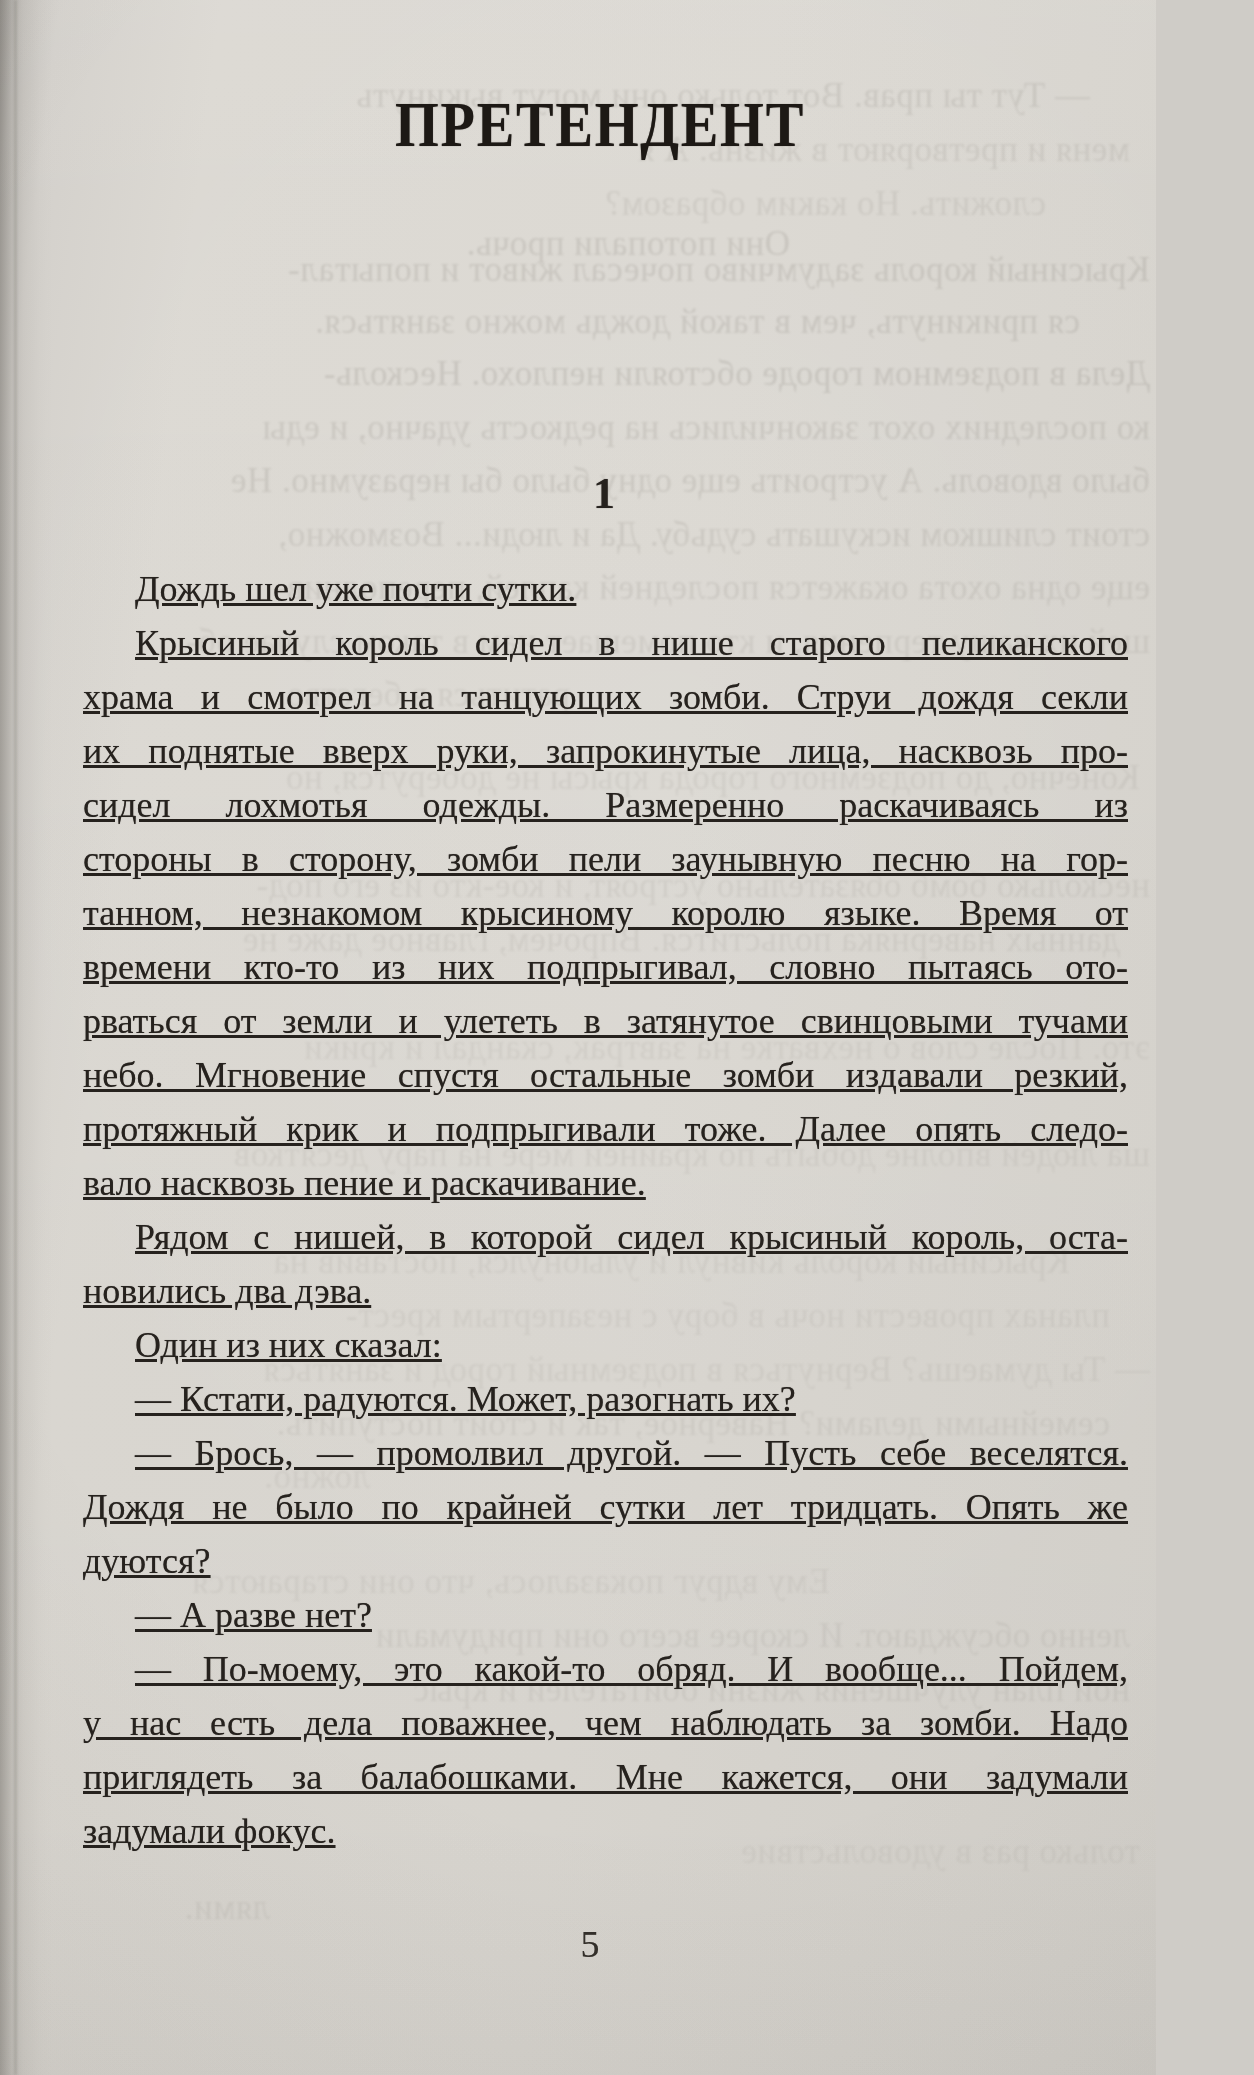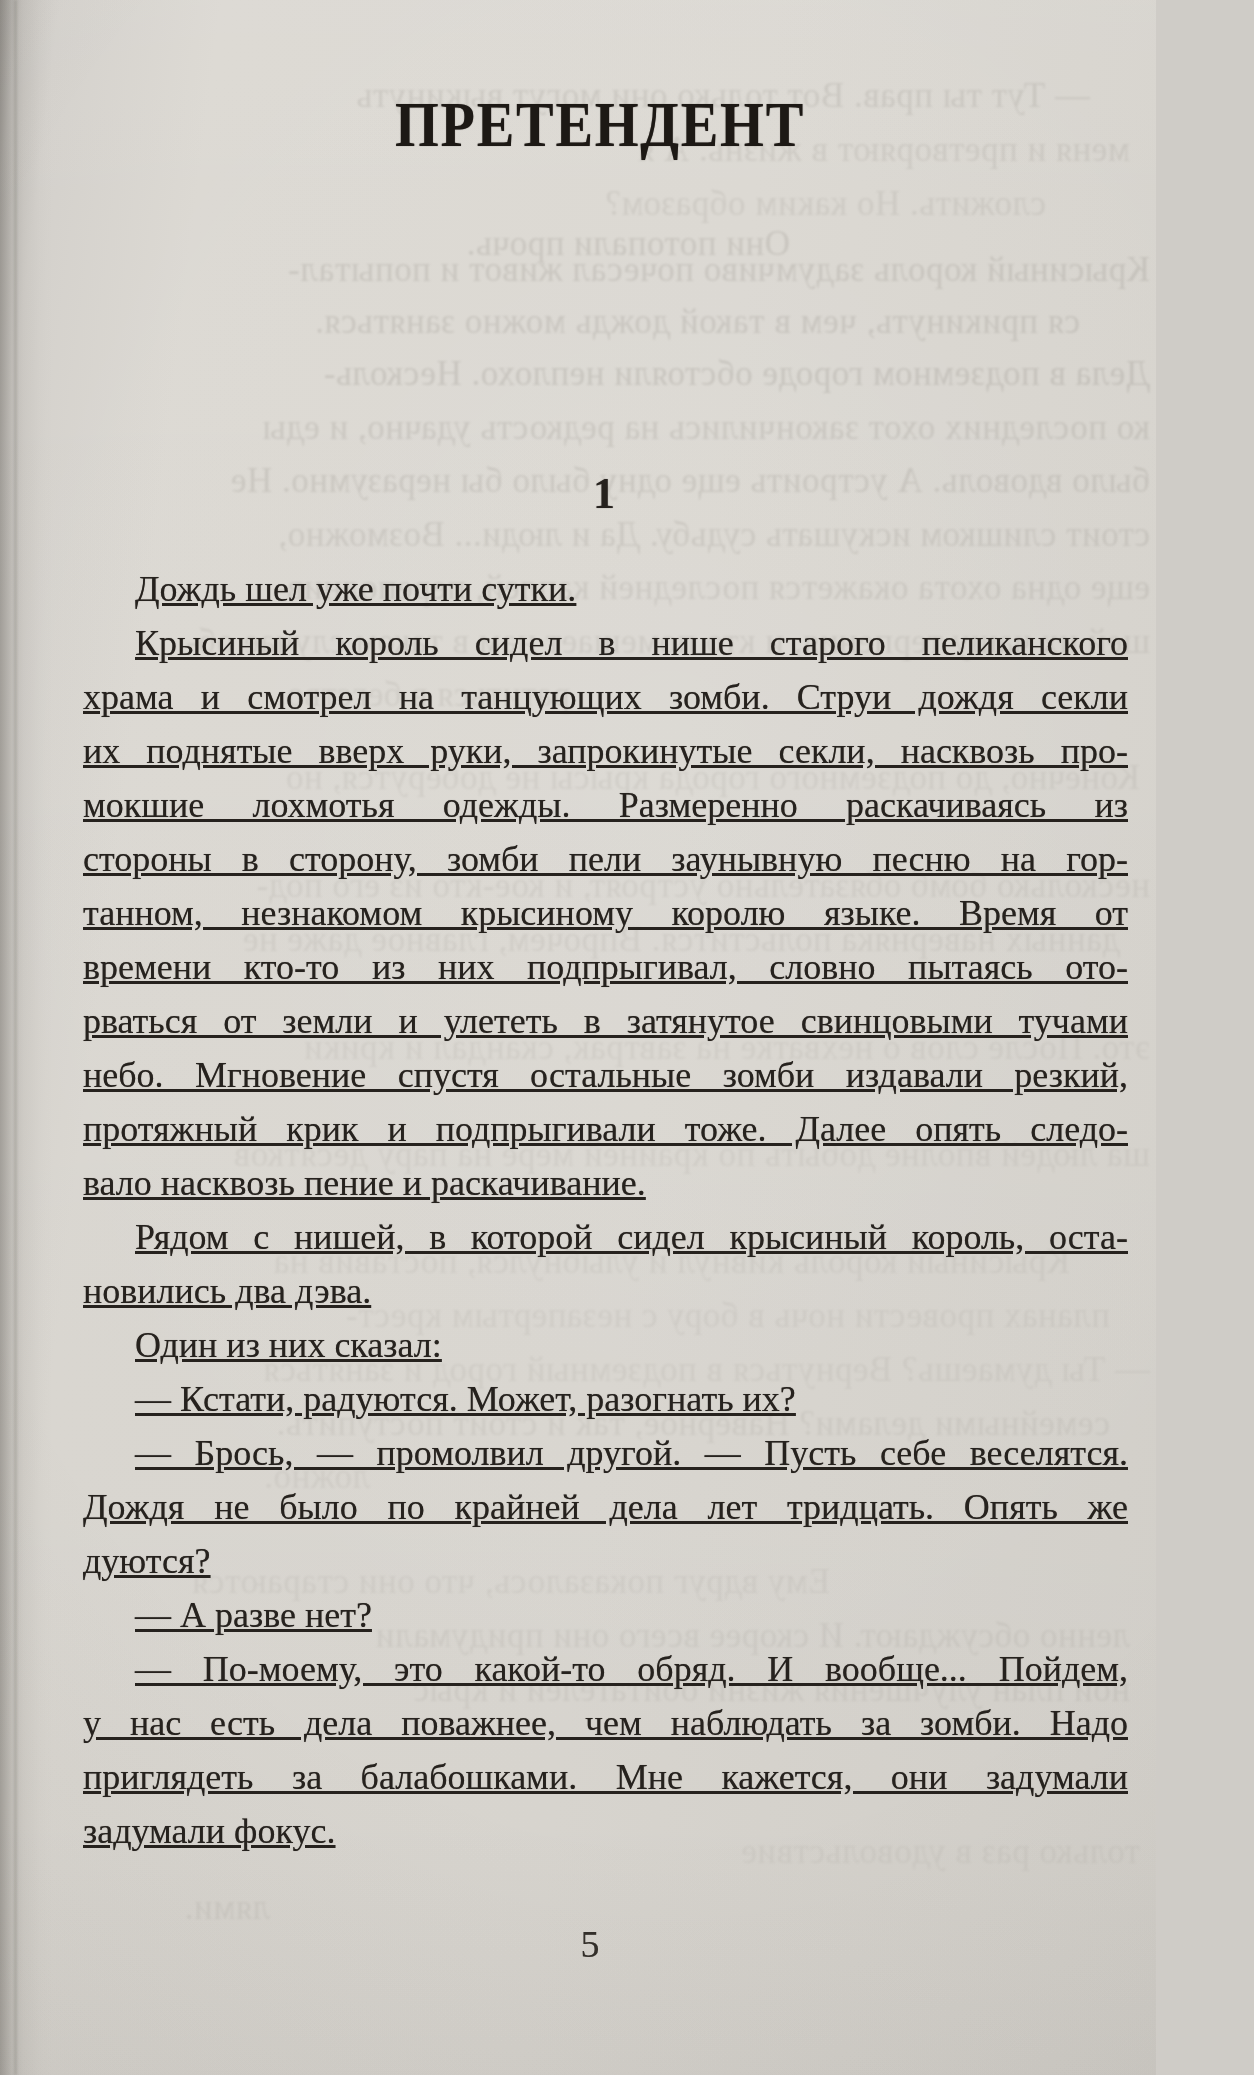--- a/index.html
+++ b/index.html
@@ -120,43 +120,43 @@
 
   <div class="chapter-number">1</div>
 
   <div class="body-text">
       <div class="para">
         <div class="line first no-just">Дождь шел уже почти сутки.</div>
       </div>
       <div class="para">
         <div class="line first">Крысиный король сидел в нише старого пеликанского</div>
         <div class="line">храма и смотрел на танцующих зомби. Струи дождя секли</div>
-        <div class="line">их поднятые вверх руки, запрокинутые секли, насквозь про-</div>
-        <div class="line">мокшие лохмотья одежды. Размеренно раскачиваясь из</div>
+        <div class="line">их поднятые вверх руки, запрокинутые лица, насквозь про-</div>
+        <div class="line">сидел лохмотья одежды. Размеренно раскачиваясь из</div>
         <div class="line">стороны в сторону, зомби пели заунывную песню на гор-</div>
         <div class="line">танном, незнакомом крысиному королю языке. Время от</div>
         <div class="line">времени кто-то из них подпрыгивал, словно пытаясь ото-</div>
         <div class="line">рваться от земли и улететь в затянутое свинцовыми тучами</div>
         <div class="line">небо. Мгновение спустя остальные зомби издавали резкий,</div>
         <div class="line">протяжный крик и подпрыгивали тоже. Далее опять следо-</div>
         <div class="line no-just">вало насквозь пение и раскачивание.</div>
       </div>
       <div class="para">
         <div class="line first">Рядом с нишей, в которой сидел крысиный король, оста-</div>
         <div class="line no-just">новились два дэва.</div>
       </div>
       <div class="para">
         <div class="line first no-just">Один из них сказал:</div>
       </div>
       <div class="para">
         <div class="line first no-just">— Кстати, радуются. Может, разогнать их?</div>
       </div>
       <div class="para">
         <div class="line first">— Брось, — промолвил другой. — Пусть себе веселятся.</div>
-        <div class="line">Дождя не было по крайней дела лет тридцать. Опять же</div>
+        <div class="line">Дождя не было по крайней сутки лет тридцать. Опять же</div>
         <div class="line no-just">дуются?</div>
       </div>
       <div class="para">
         <div class="line first no-just">— А разве нет?</div>
       </div>
       <div class="para">
         <div class="line first">— По-моему, это какой-то обряд. И вообще... Пойдем,</div>
         <div class="line">у нас есть дела поважнее, чем наблюдать за зомби. Надо</div>
         <div class="line">приглядеть за балабошками. Мне кажется, они задумали</div>
         <div class="line no-just">задумали фокус.</div>

